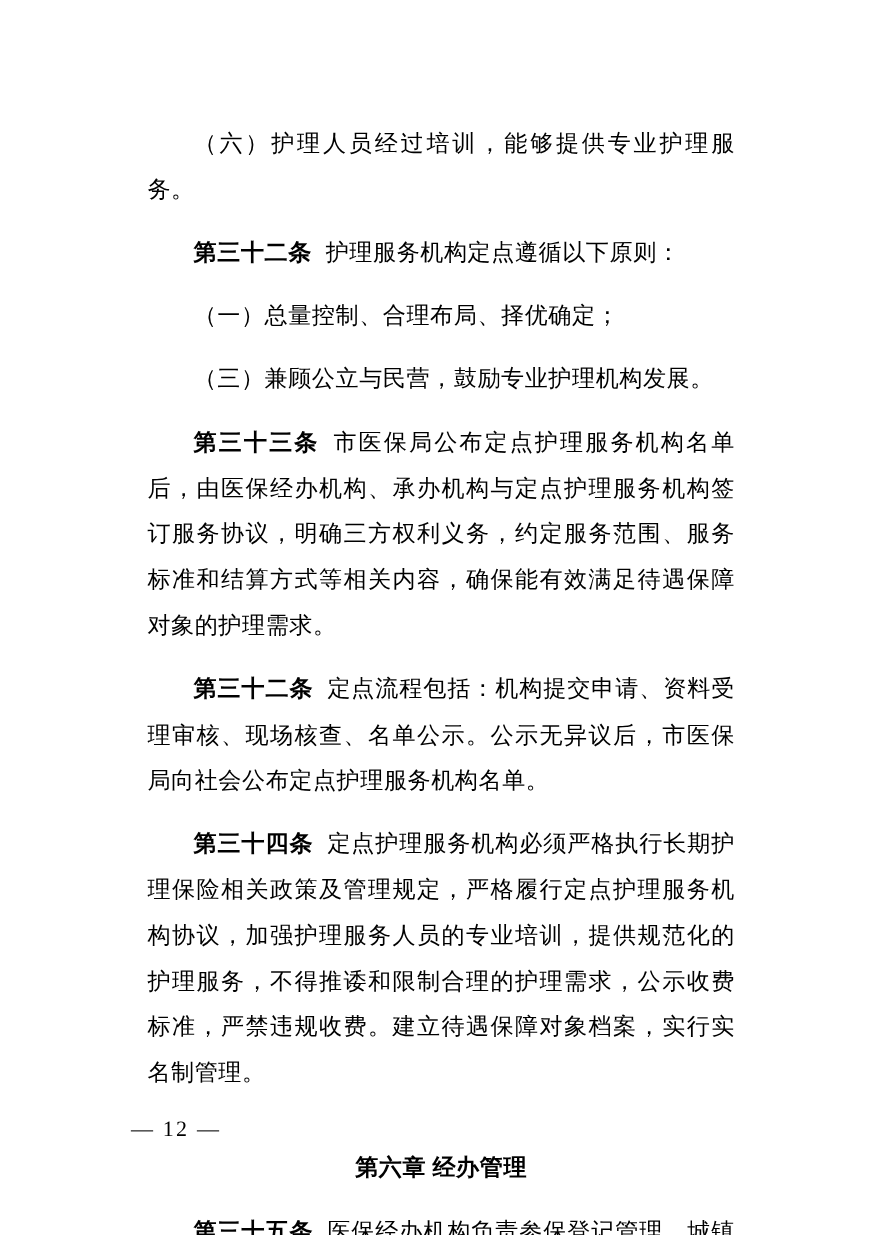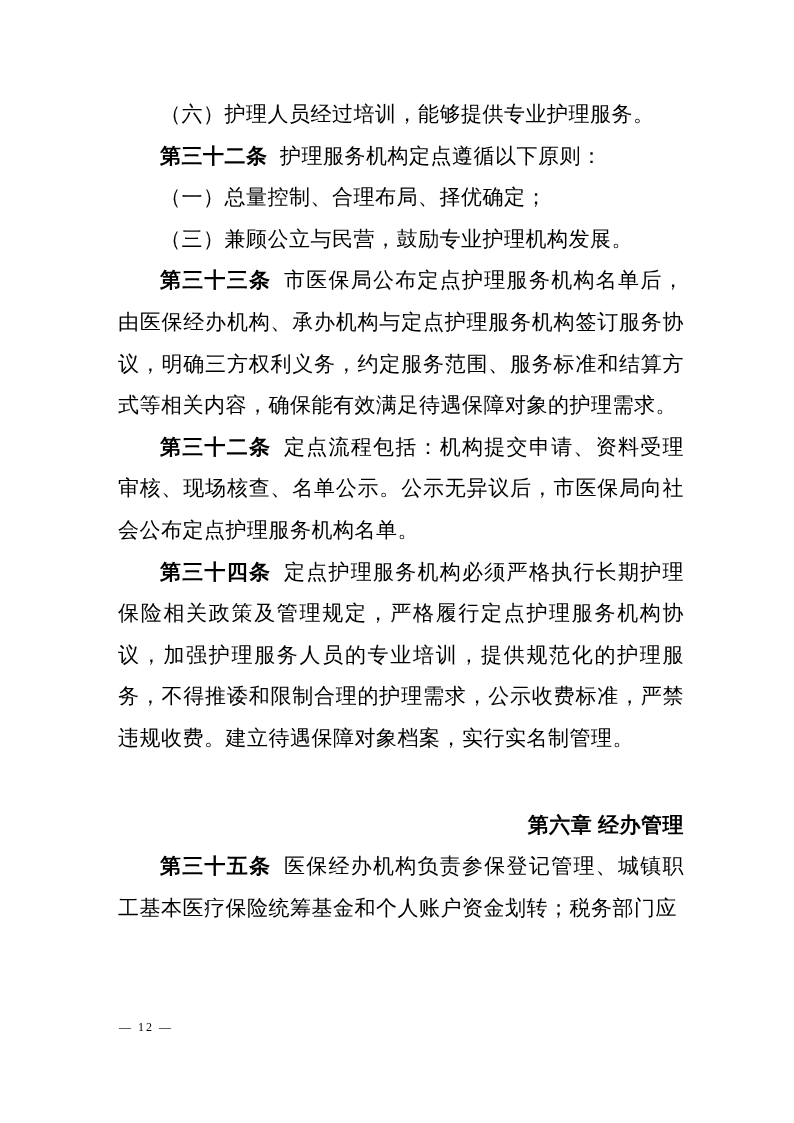--- a/index.html
+++ b/index.html
@@ -21,40 +21,40 @@
     top: 94px;
     left: 118px;
     width: 566px;
     font-size: 21px;
     line-height: 41.6px;
     text-align: justify;
     text-justify: inter-character;
     letter-spacing: 0.5px;
   }
   .para {
-    margin: 0;
+    margin: 16px;
     text-indent: 2em;
   }
   .para .lead {
     font-weight: bold;
     margin-right: 0.6em;
   }
   .chapter {
     margin: 45px 0 0 0;
     font-size: 21px;
     line-height: 41.6px;
     font-weight: bold;
-    text-align: right;
+    text-align: center;
     text-indent: 0;
   }
   .page-number {
     position: absolute;
     left: 119px;
     top: 1013px;
-    font-size: 12px;
+    font-size: 20px;
     line-height: 28px;
     letter-spacing: 2px;
     color: #000000;
   }
 </style>
 </head>
 <body>
 
 <div class="page">
   <div class="body-text">

